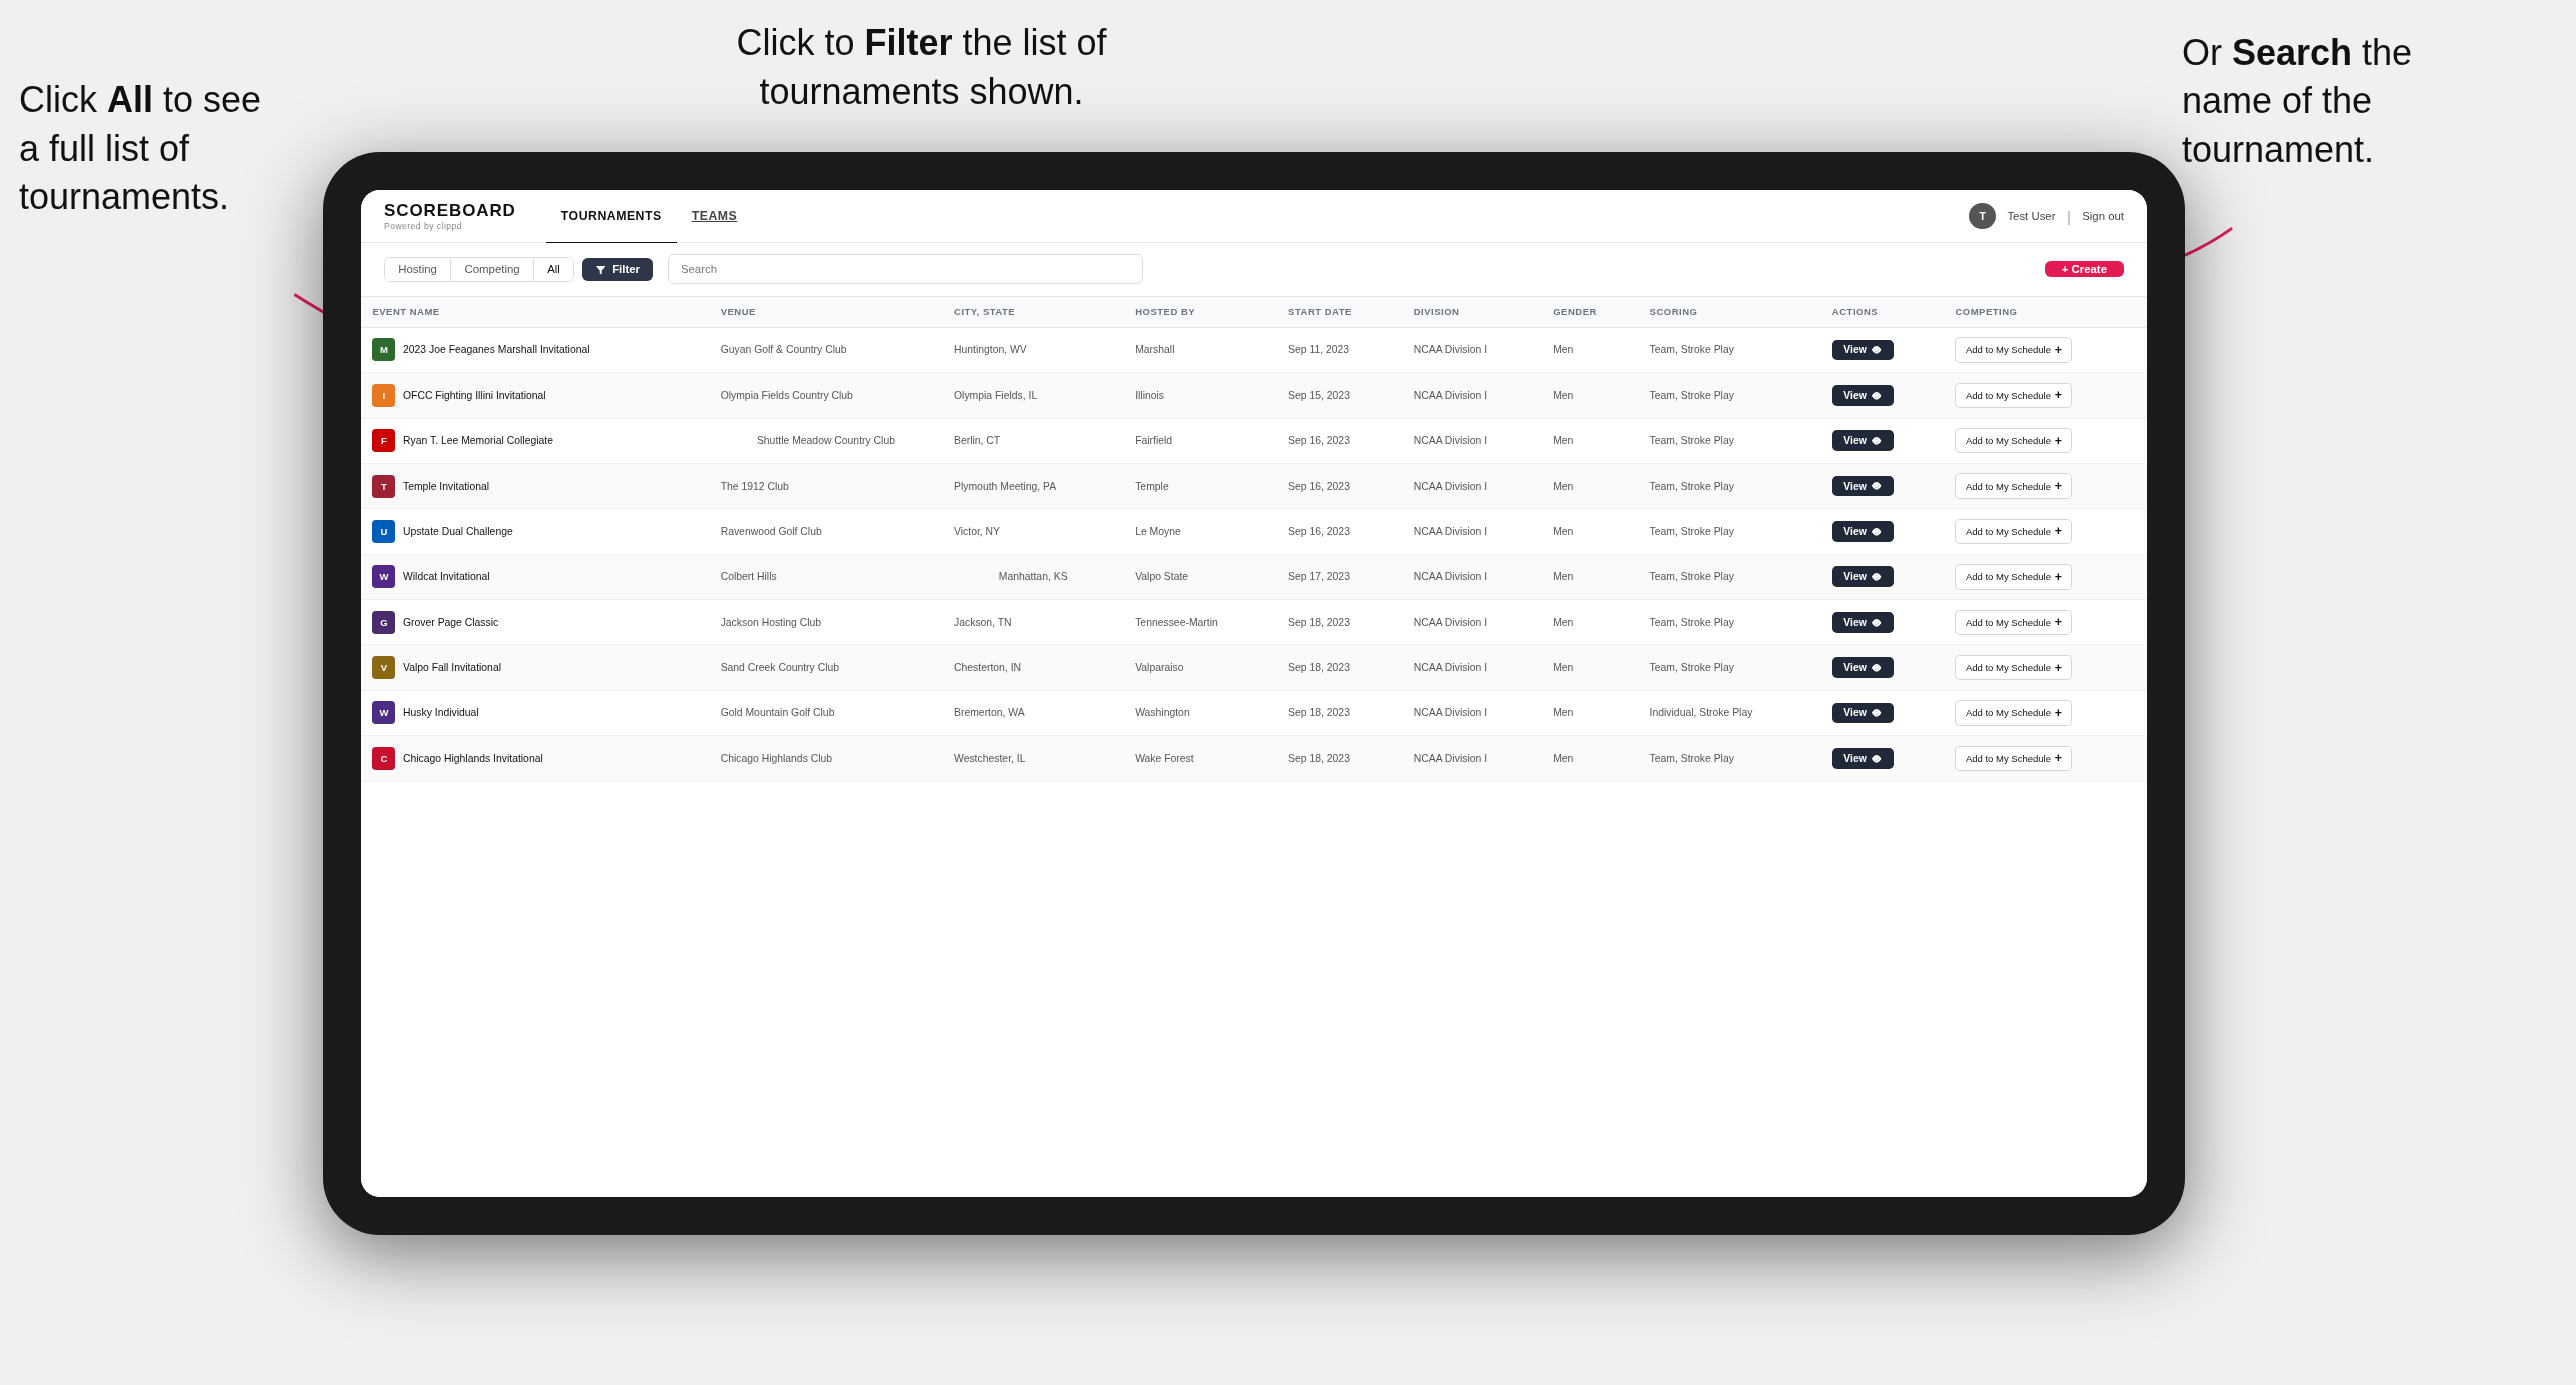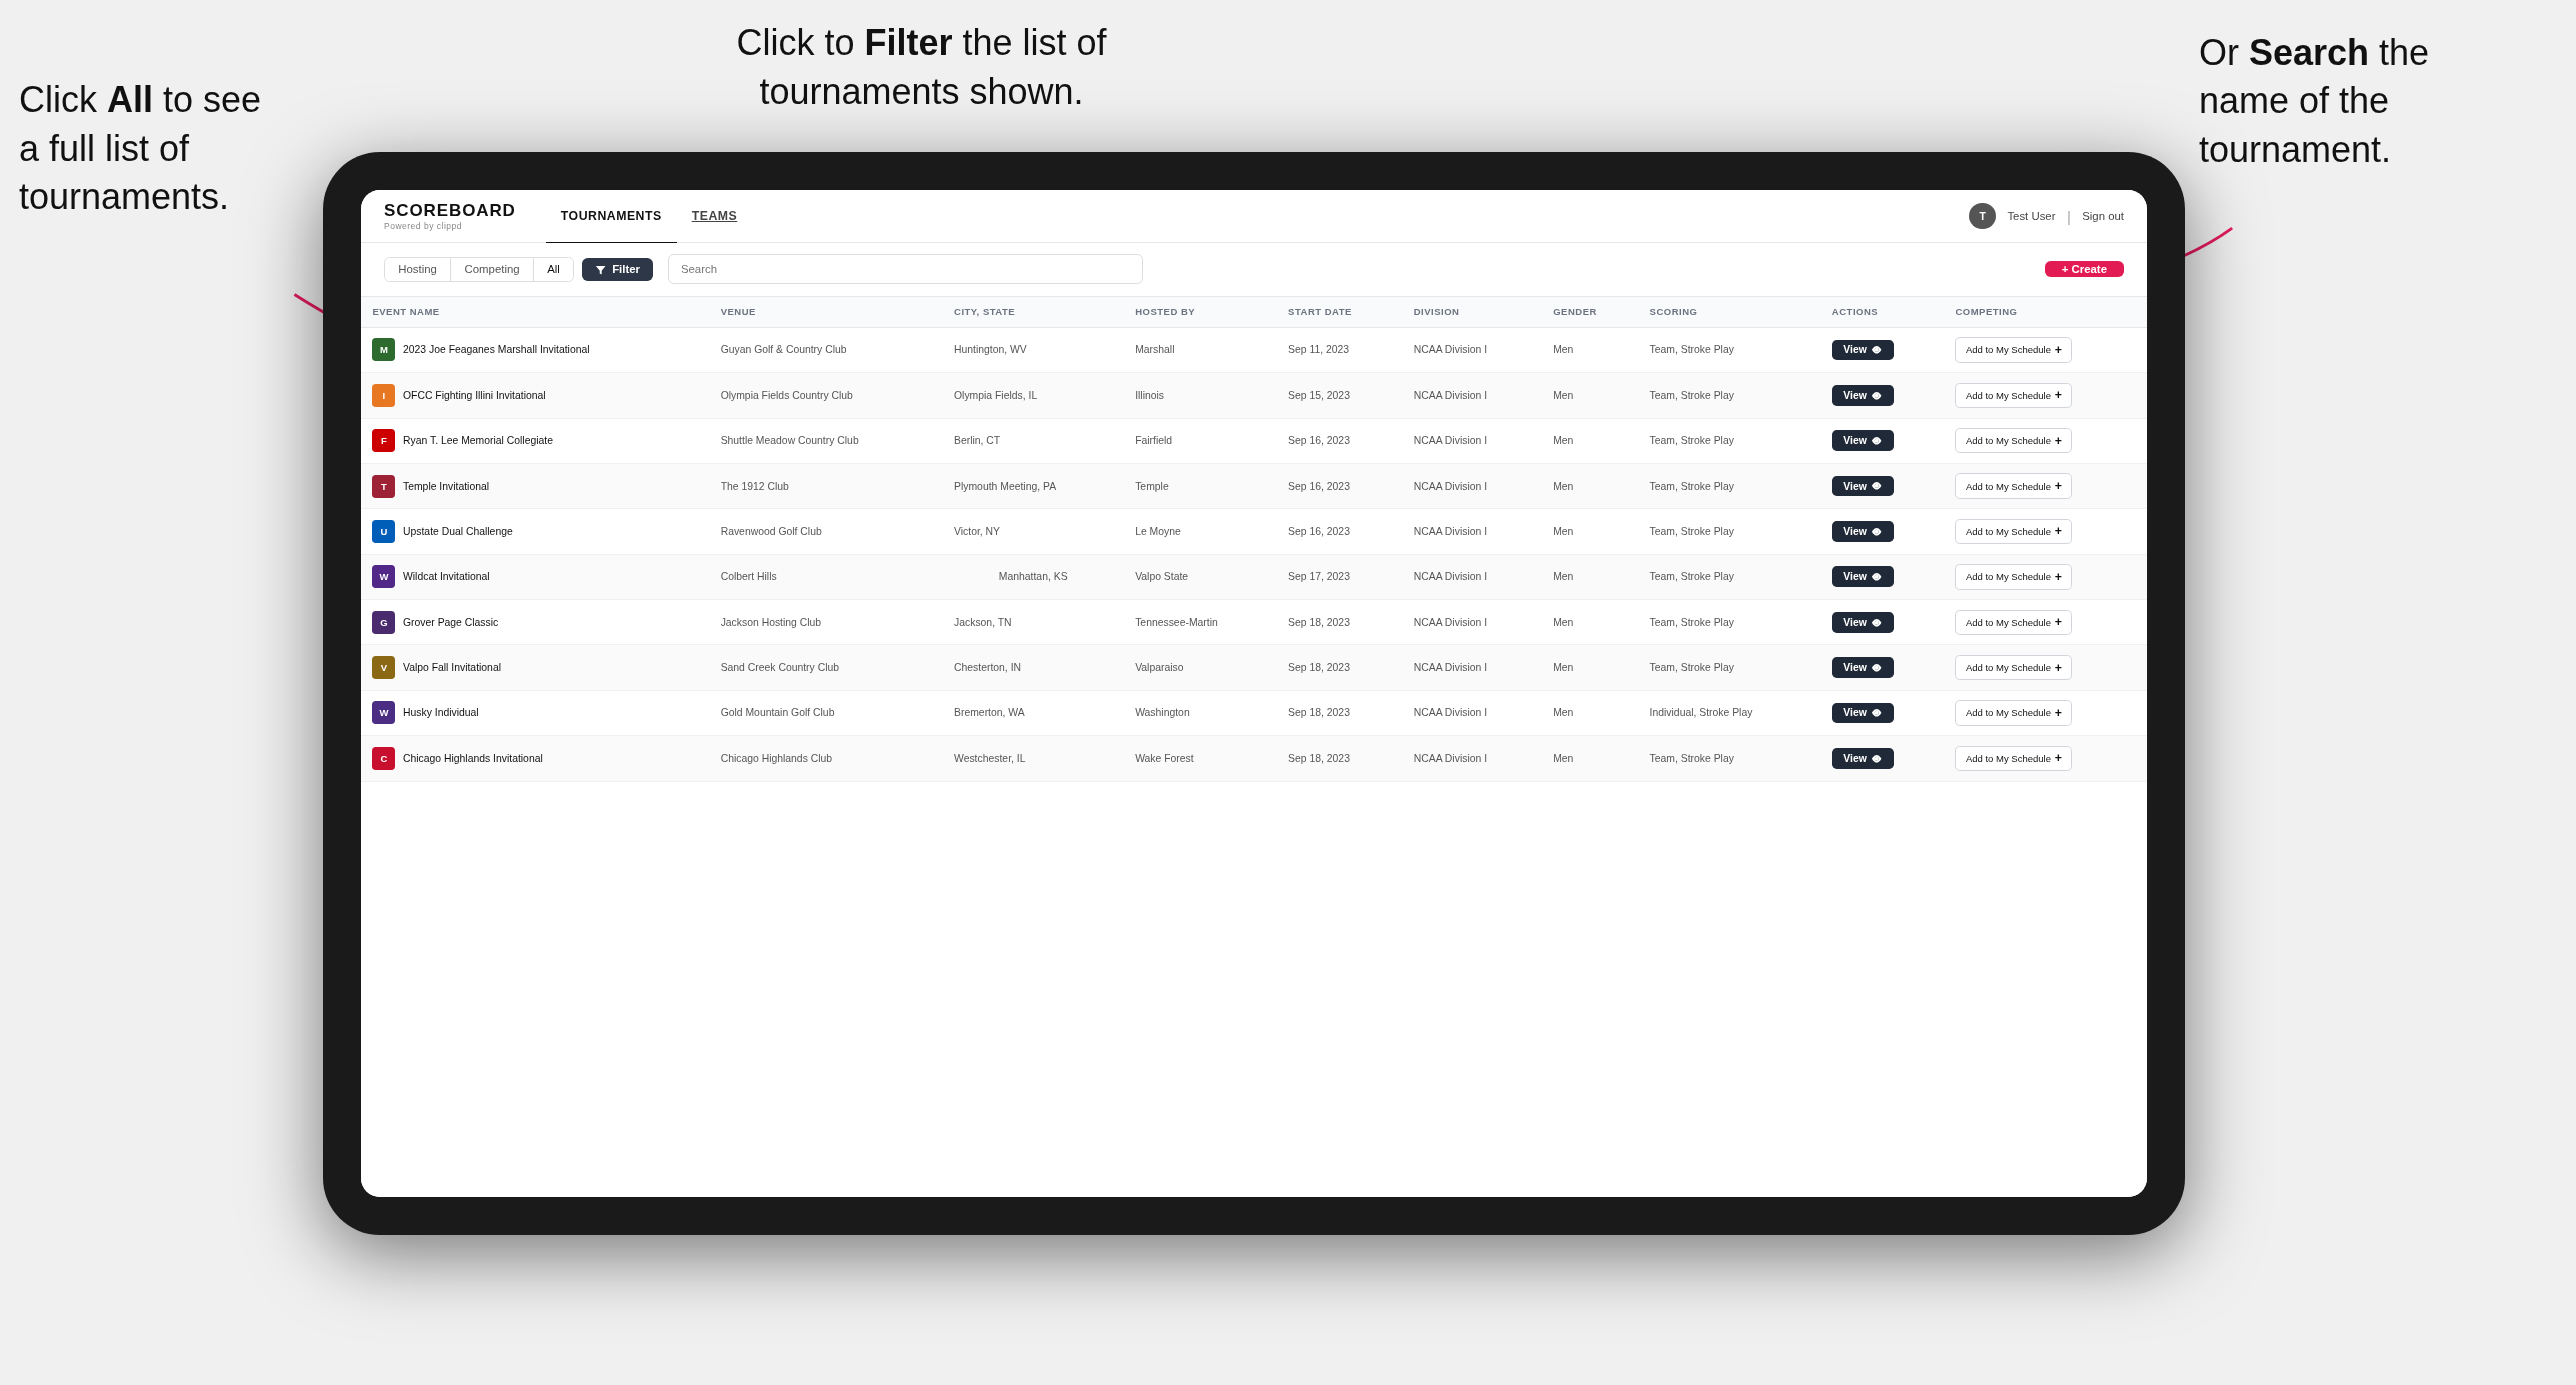--- a/index.html
+++ b/index.html
@@ -301,21 +301,21 @@
 <body>
 
 <div class="annotation-text" style="top:76px; left:19px; width:285px;">
   Click <strong>All</strong> to see<br>a full list of<br>tournaments.
 </div>
 
 <div class="annotation-text" style="top:19px; left:646px; width:551px; text-align:center;">
   Click to <strong>Filter</strong> the list of<br>tournaments shown.
 </div>
 
-<div class="annotation-text" style="top:28.5px; right:16px; width:361px;">
+<div class="annotation-text" style="top:28.5px; right:33px; width:361px;">
   Or <strong>Search</strong> the<br>name of the<br>tournament.
 </div>
 
 <svg class="pink-arrow" style="top:0;left:0;width:2576px;height:1386px;" viewBox="0 0 2712 1459" xmlns="http://www.w3.org/2000/svg" pointer-events="none">
 
   <path d="M 310 310 Q 420 380 510 390" stroke="#e31b5c" stroke-width="3" fill="none" marker-end="url(#arrowhead)"></path>
 
   <path d="M 970 210 Q 970 340 830 380" stroke="#e31b5c" stroke-width="3" fill="none" marker-end="url(#arrowhead)"></path>
 
   <path d="M 2350 240 Q 2200 350 1600 380" stroke="#e31b5c" stroke-width="3" fill="none" marker-end="url(#arrowhead)"></path>
@@ -437,21 +437,21 @@
       </button>
     </td>
   </tr>
             <tr style="background: rgb(255, 255, 255);">
     <td>
       <div class="event-name-cell">
         <div class="team-logo" style="background:#cc0000">F</div>
         <span class="event-name-text">Ryan T. Lee Memorial Collegiate</span>
       </div>
     </td>
-    <td style="color:#555;">Shuttle Meadow Country Club</td>
+    <td style="color:#555;text-align:center;">Shuttle Meadow Country Club</td>
     <td style="color:#555;">Berlin, CT</td>
     <td style="color:#555;">Fairfield</td>
     <td style="color:#555;">Sep 16, 2023</td>
     <td style="color:#555;">NCAA Division I</td>
     <td style="color:#555;">Men</td>
     <td style="color:#555;">Team, Stroke Play</td>
     <td>
       <button class="view-btn">
         View
         <svg width="11.4" height="11.4" viewBox="0 0 12 12" fill="currentColor">

